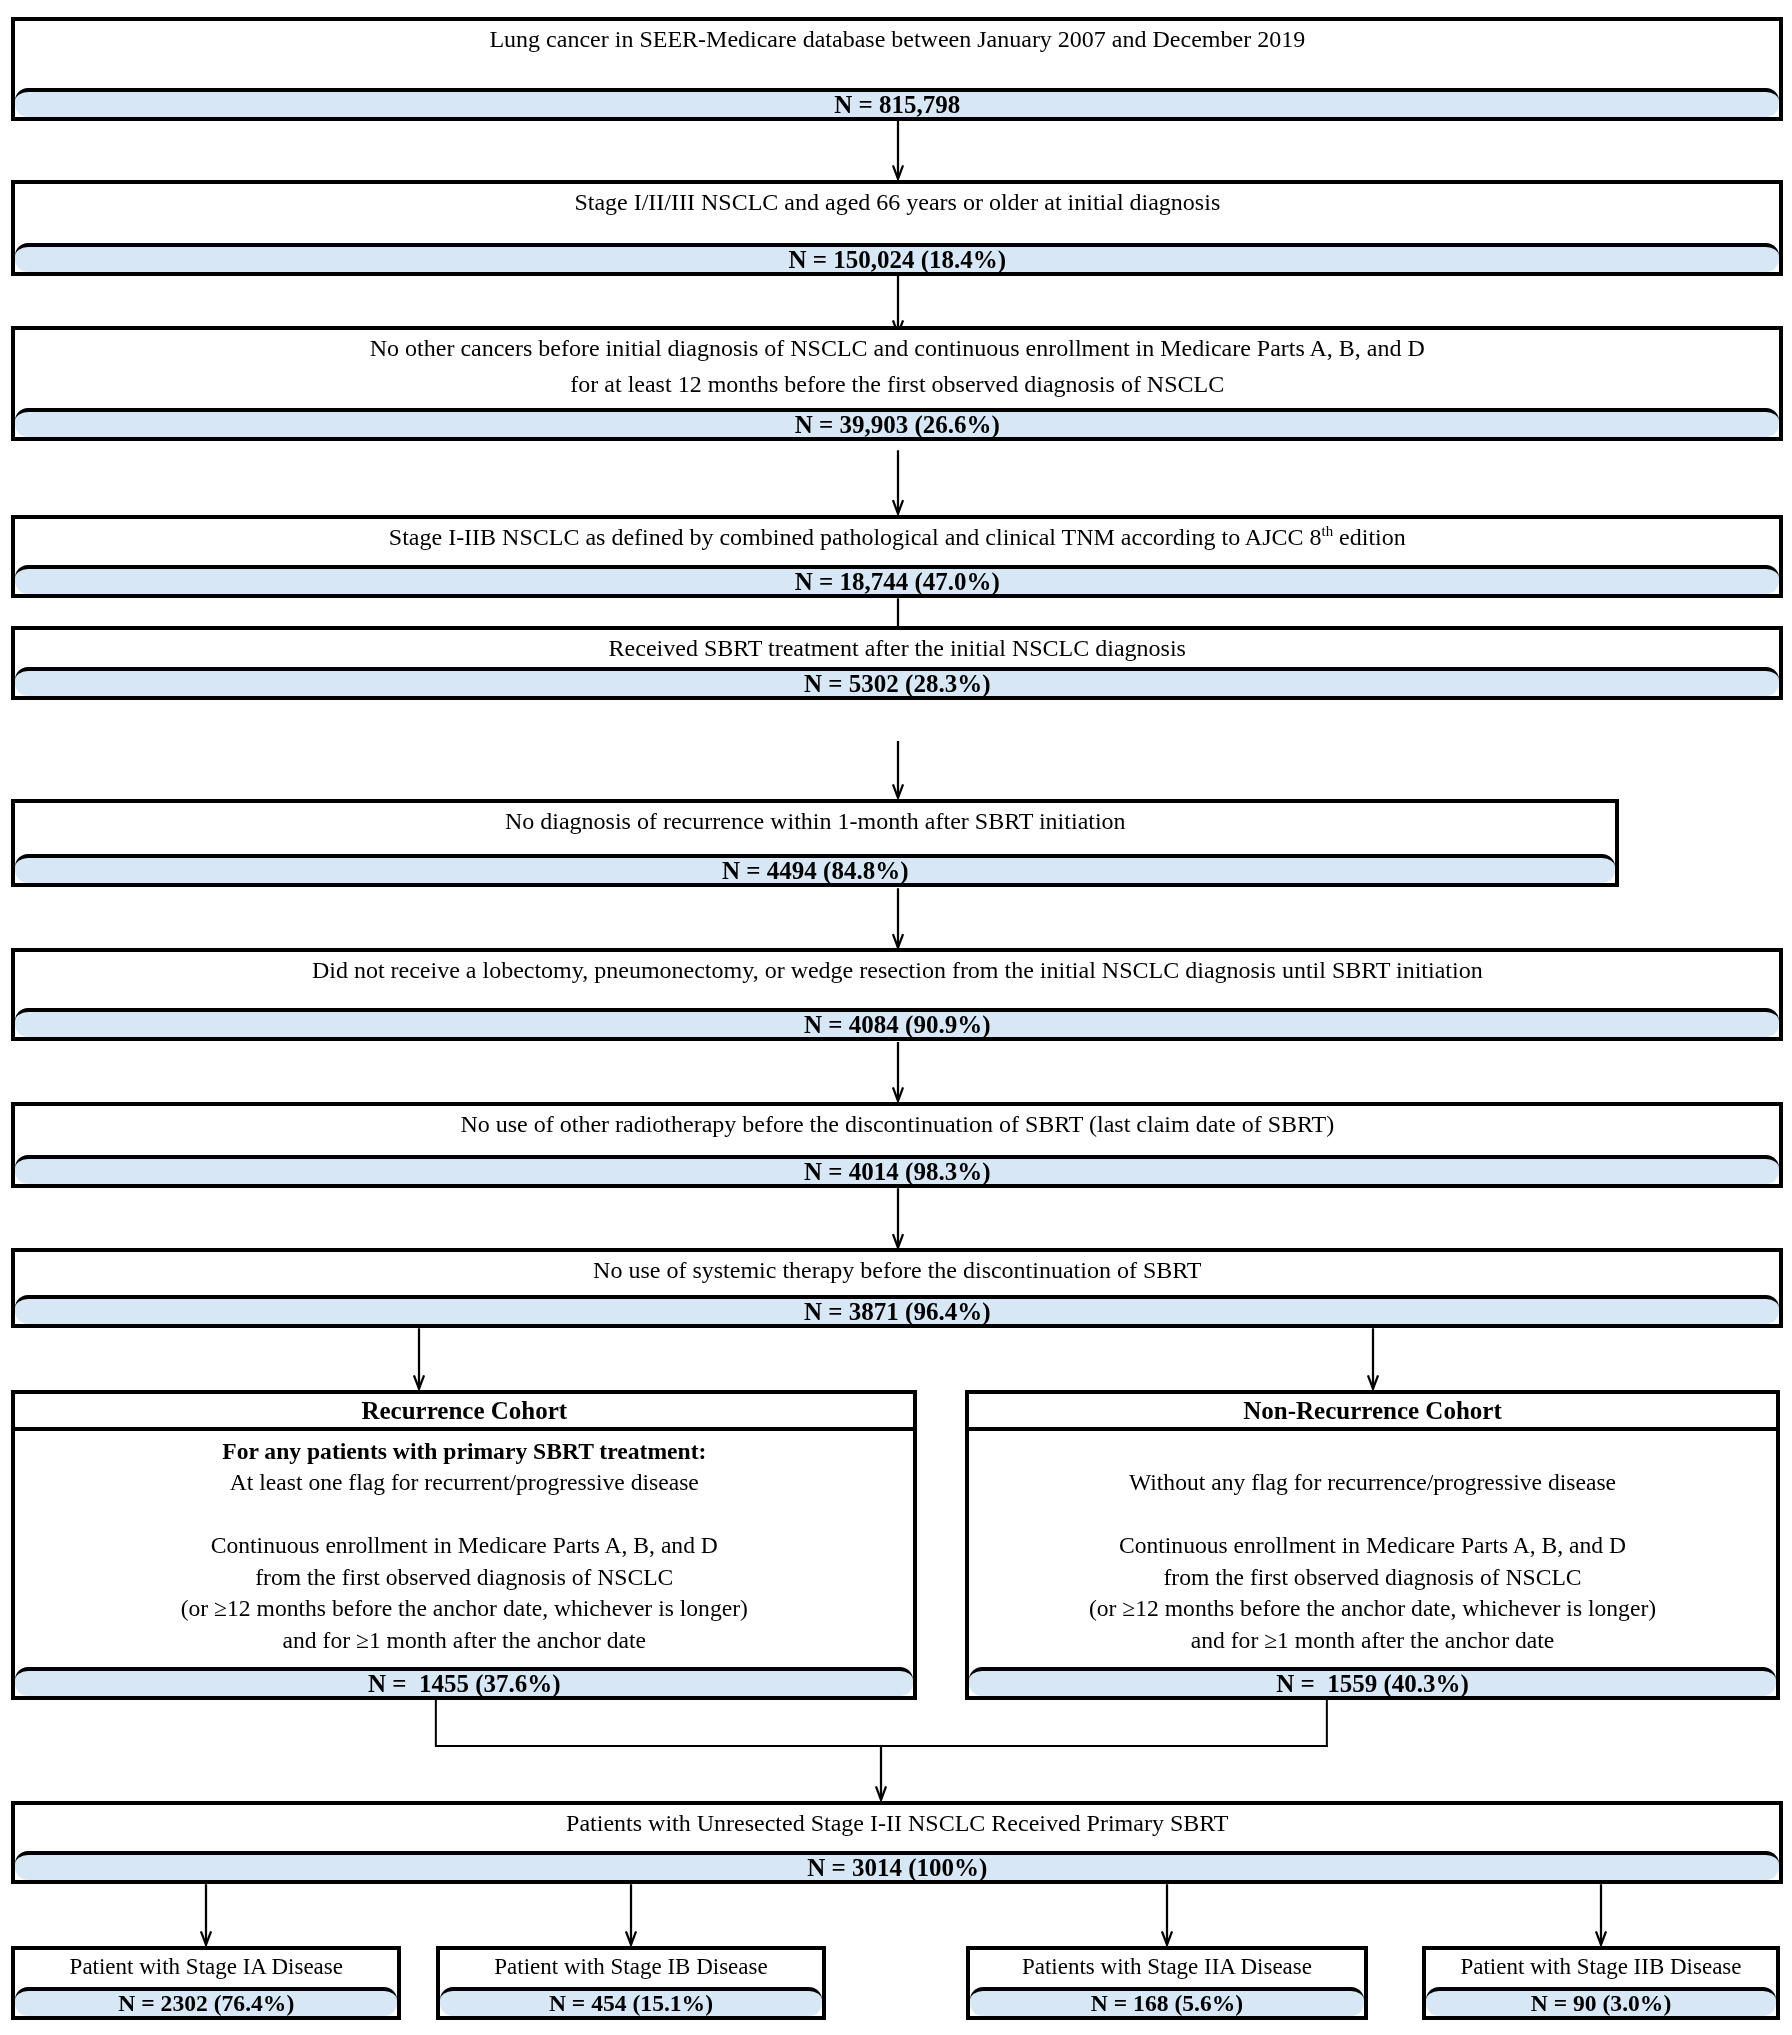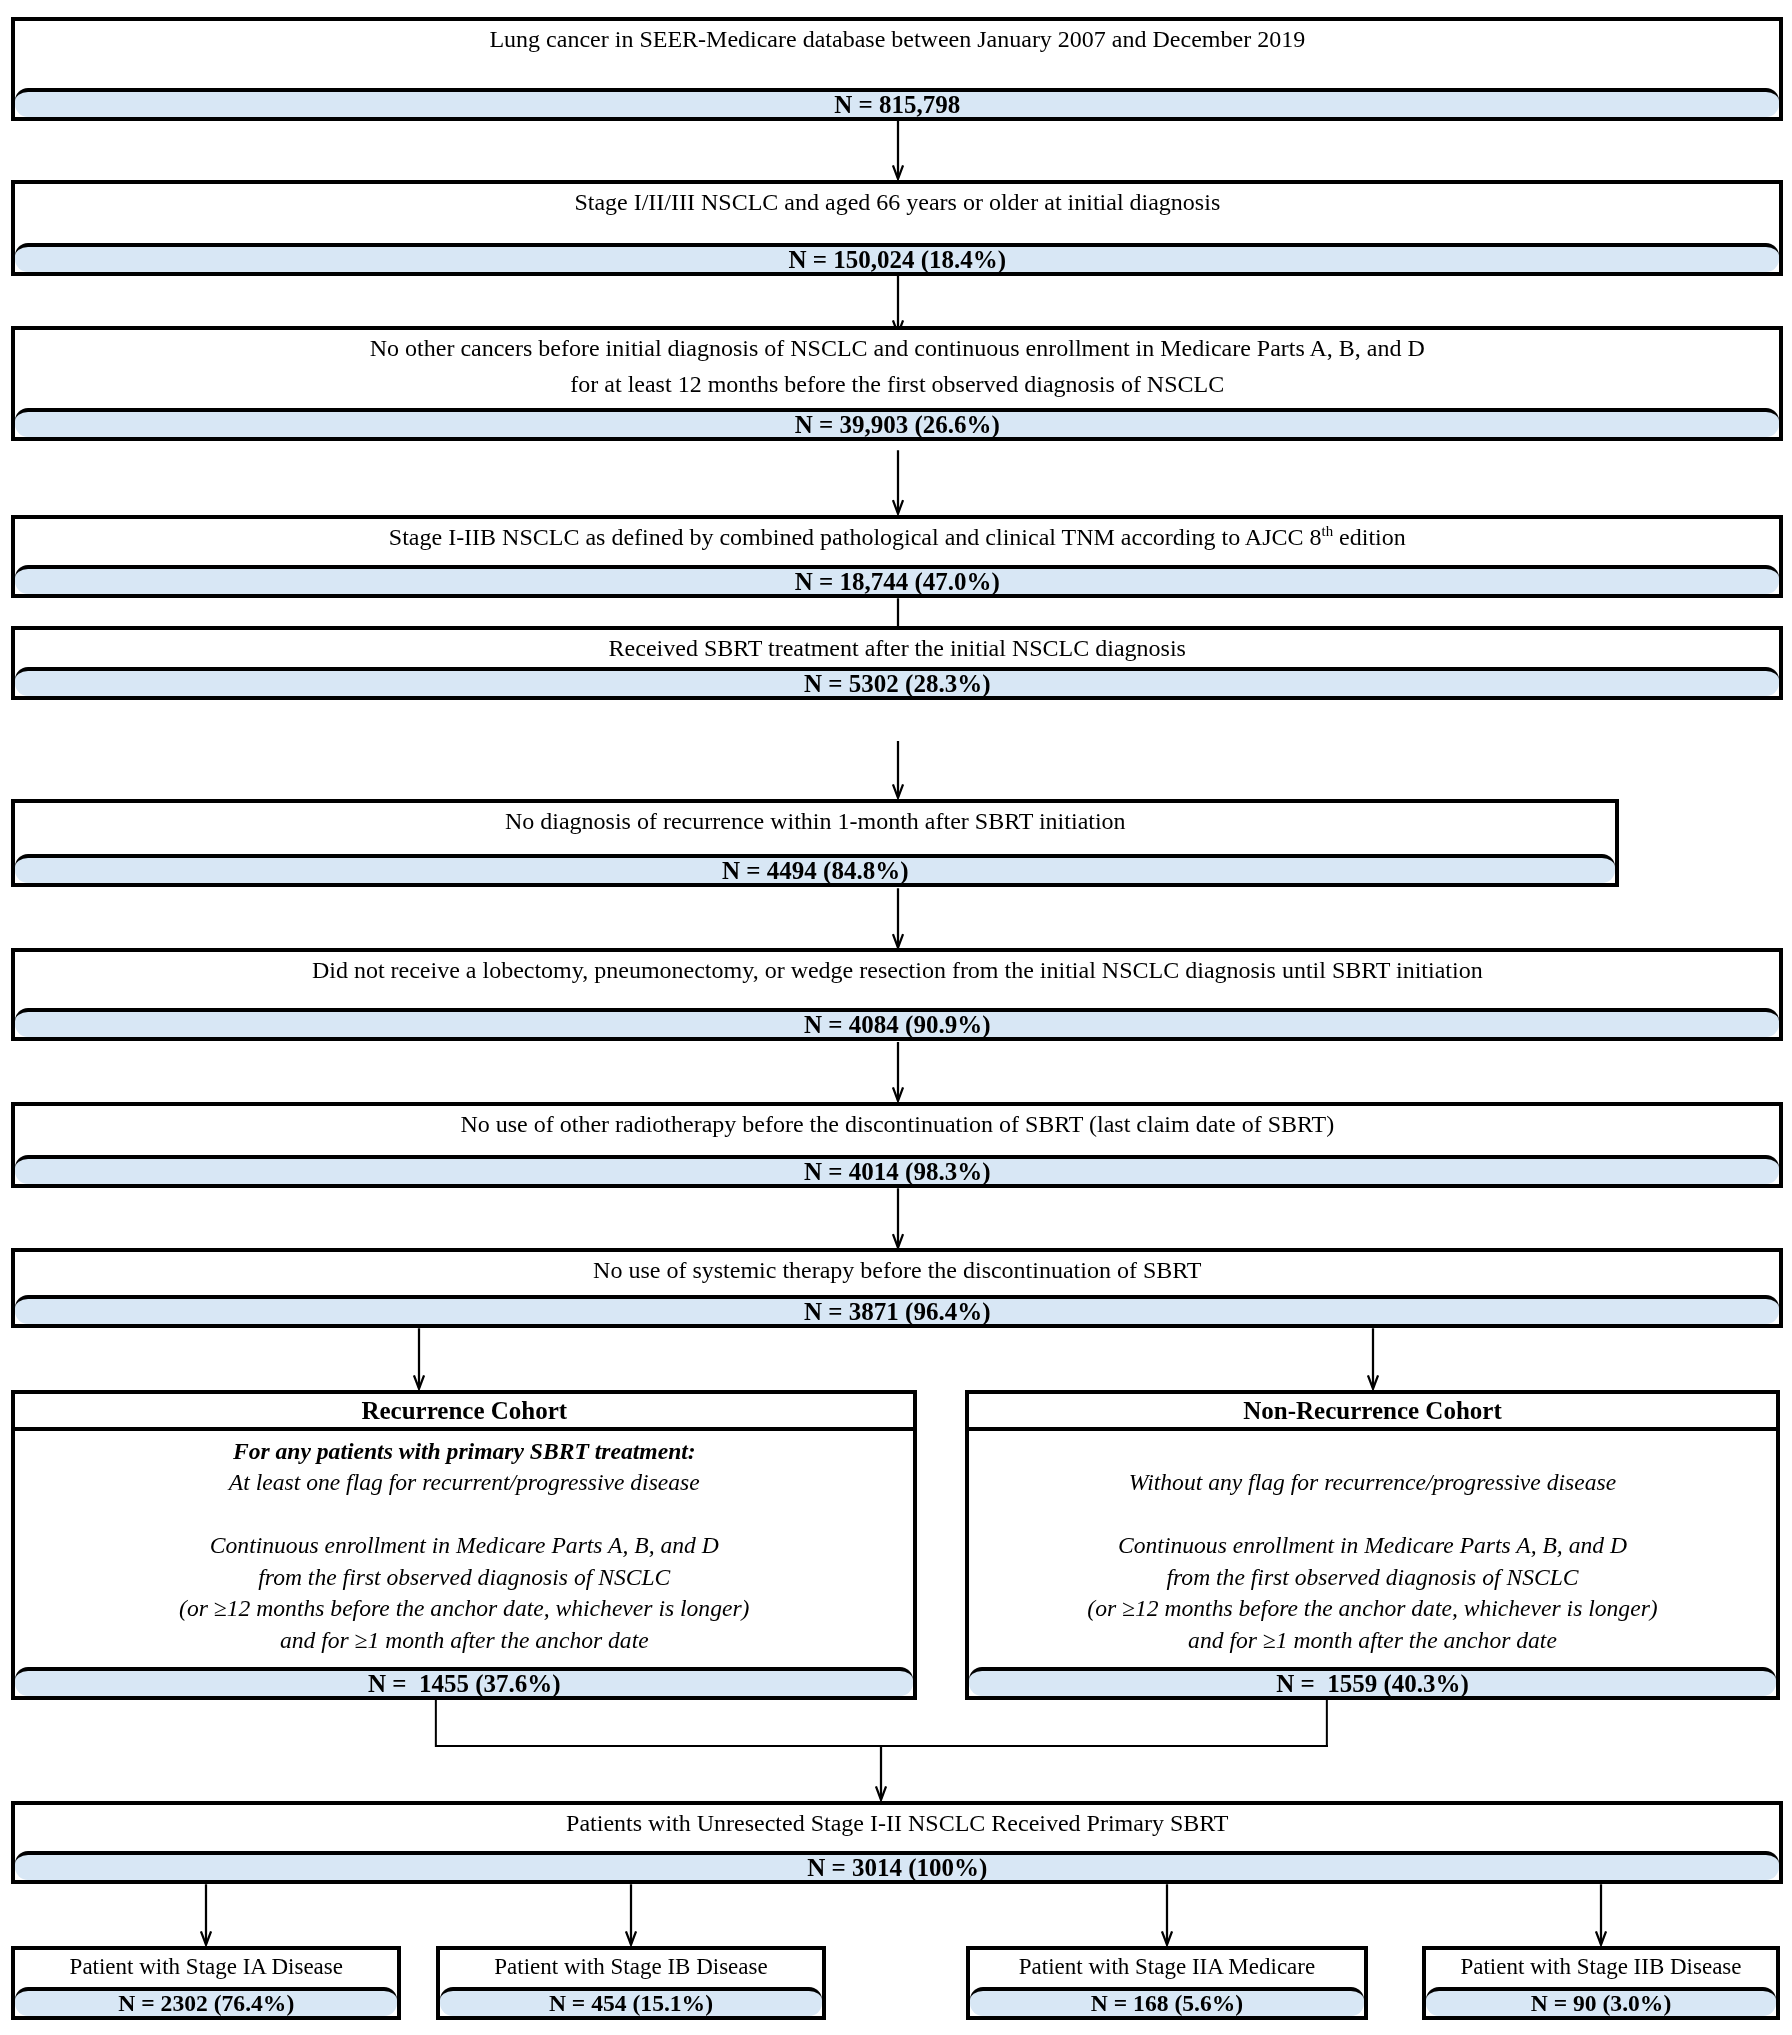--- a/index.html
+++ b/index.html
@@ -48,21 +48,20 @@
     align-items:center;
     justify-content:center;
     font-size:25px;
     font-weight:bold;
   }
   .cbody {
     flex:1;
     padding-top:4.5px;
     text-align:center;
     font-size:23.6px;
-    font-style:italic;
   }
   .bline { line-height:31.5px; min-height:31.5px; }
   .bold { font-weight:bold; }
   .stagebox .ftext { font-size:23px; padding:0 5.6px; }
   .stagebox .nbar { font-size:23.6px; }
   .varrow { position:absolute; width:14.6px; transform:translateX(-50%); }
   .vline { position:absolute; width:2.3px; background:#000; transform:translateX(-50%); }
   .hline { position:absolute; height:2.3px; background:#000; }
   sup { font-size:0.62em; vertical-align:super; line-height:0; }
 </style>
@@ -245,21 +244,21 @@
     <div class="nbar">N = 2302 (76.4%)</div>
   </div>
   <div class="fbox stagebox" style="left:436px;top:1946px;width:390px;height:74px">
     <div class="ftext">
         <span>Patient with Stage IB Disease</span>
       </div>
     <div class="nbar">N = 454 (15.1%)</div>
   </div>
   <div class="fbox stagebox" style="left:966px;top:1946px;width:402px;height:74px">
     <div class="ftext">
-        <span>Patient with Stage IIA Medicare</span>
+        <span>Patients with Stage IIA Disease</span>
       </div>
     <div class="nbar">N = 168 (5.6%)</div>
   </div>
   <div class="fbox stagebox" style="left:1422px;top:1946px;width:358px;height:74px">
     <div class="ftext">
         <span>Patient with Stage IIB Disease</span>
       </div>
     <div class="nbar">N = 90 (3.0%)</div>
   </div>
 

